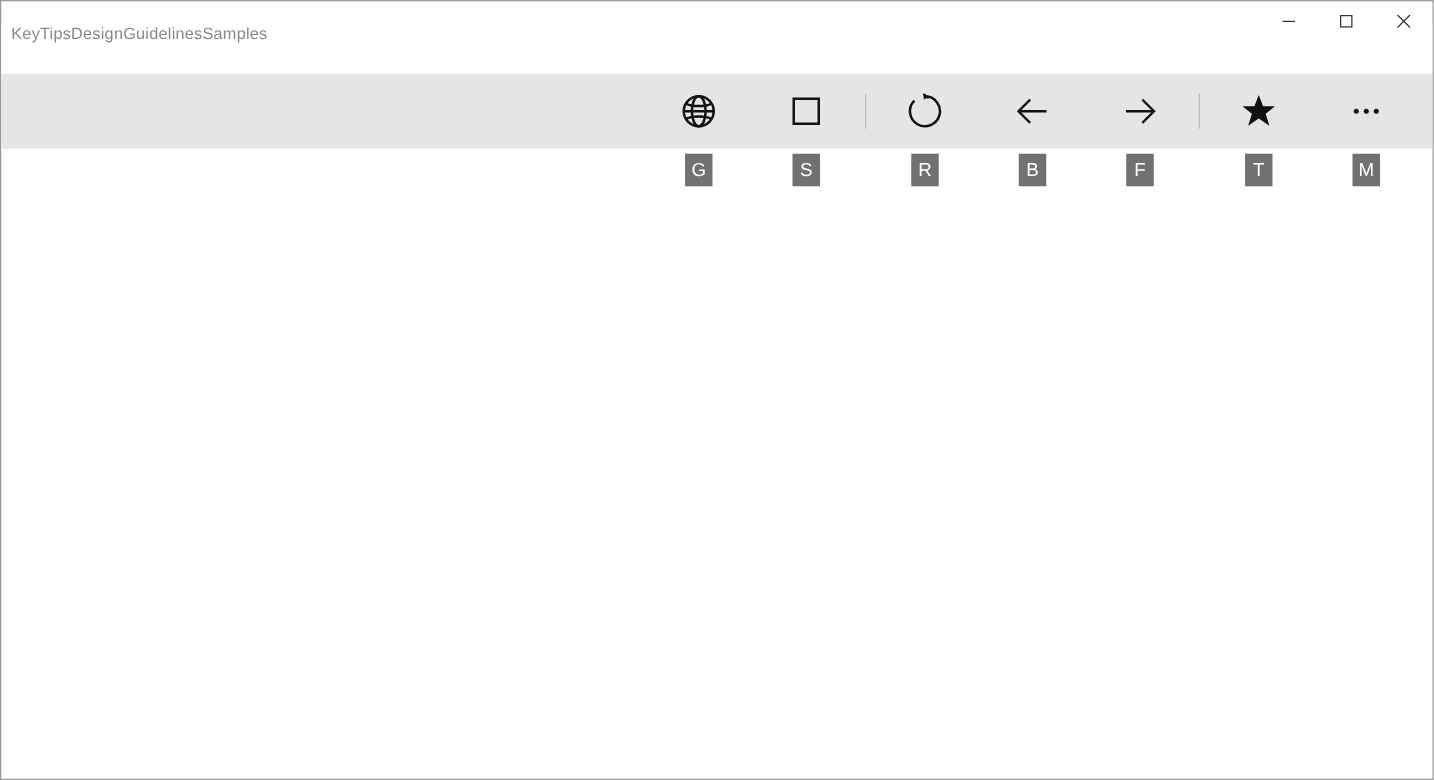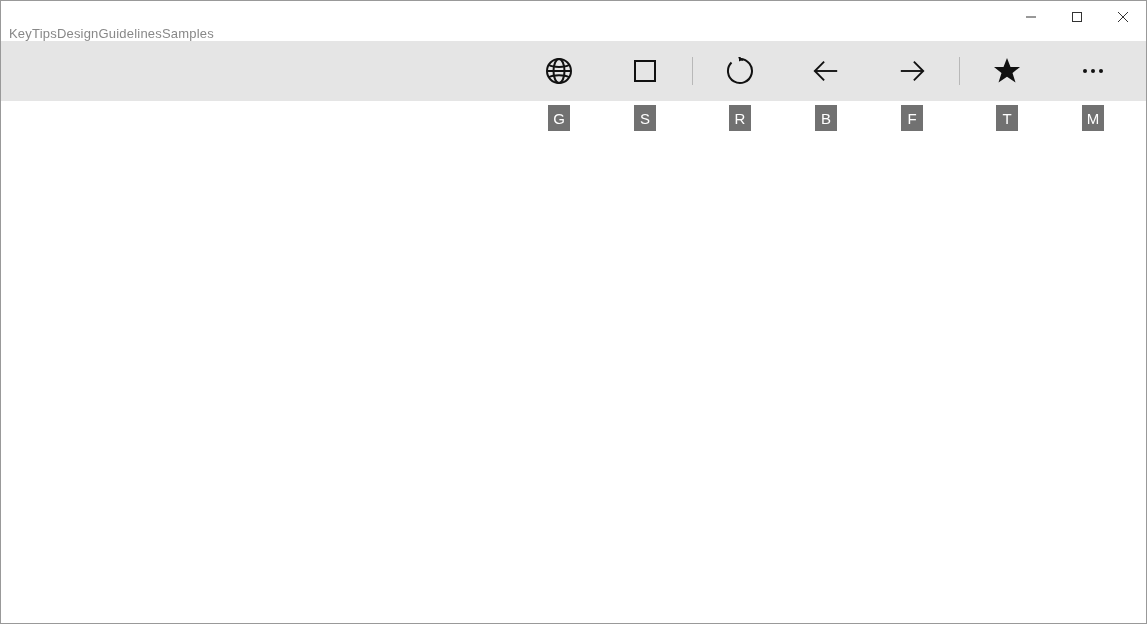--- a/index.html
+++ b/index.html
@@ -12,23 +12,24 @@
       width: 1147px;
       height: 624px;
       background: #ffffff;
       border: 1px solid #999;
       position: relative;
       overflow: hidden;
     }
     .titlebar {
       height: 40px;
       display: flex;
-      align-items: flex-end;
+      align-items: flex-start;
       padding-left: 8px;
       background: #ffffff;
+      margin-top: 18px;
     }
     .title-text {
       color: #888;
       font-size: 13px;
       letter-spacing: 0.2px;
     }
     .window-controls {
       position: absolute;
       right: 0;
       top: 0;

